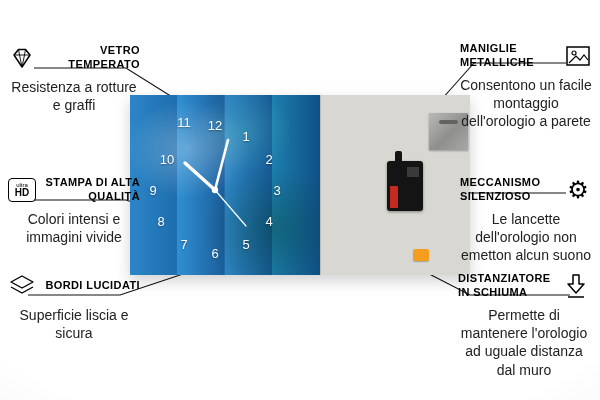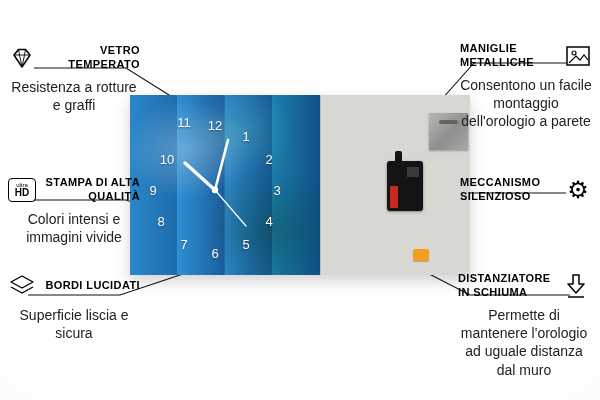--- a/index.html
+++ b/index.html
@@ -159,20 +159,21 @@
     <div class="co-sub">Consentono un facile montaggio dell'orologio a parete</div>
   </div>
 
   <div class="callout right" style="left:460px;top:176px">
     <div class="co-head right">
       <span class="co-title">MECCANISMO SILENZIOSO</span>
       <span class="ico">
           <span class="gear-glyph">⚙</span>
         </span>
     </div>
+    <div class="co-sub">Le lancette dell'orologio non emetton alcun suono</div>
   </div>
 
   <div class="callout right" style="left:458px;top:272px">
     <div class="co-head right">
       <span class="co-title">DISTANZIATORE IN SCHIUMA</span>
       <span class="ico">
         <svg width="24" height="26" viewBox="0 0 24 26">
           <path d="M9 2 H15 V11 H20 L12 20 L4 11 H9 Z" fill="none" stroke="#000" stroke-width="1.5" stroke-linejoin="round"></path>
           <path d="M4 24 H20" fill="none" stroke="#000" stroke-width="1.5"></path>
         </svg>

